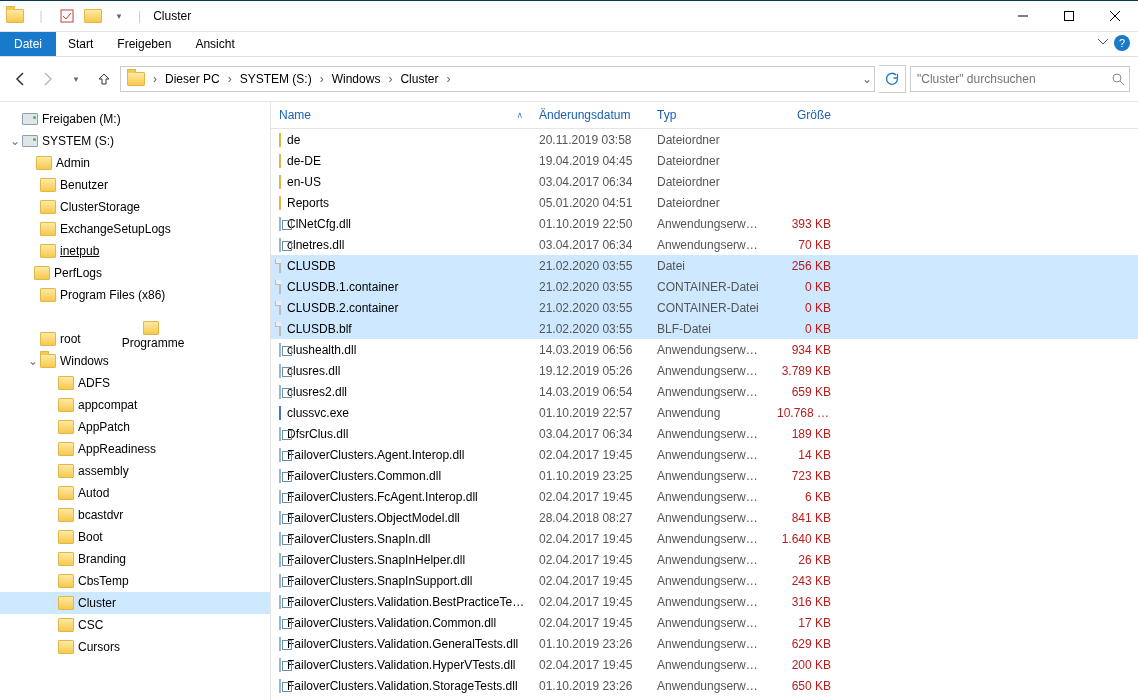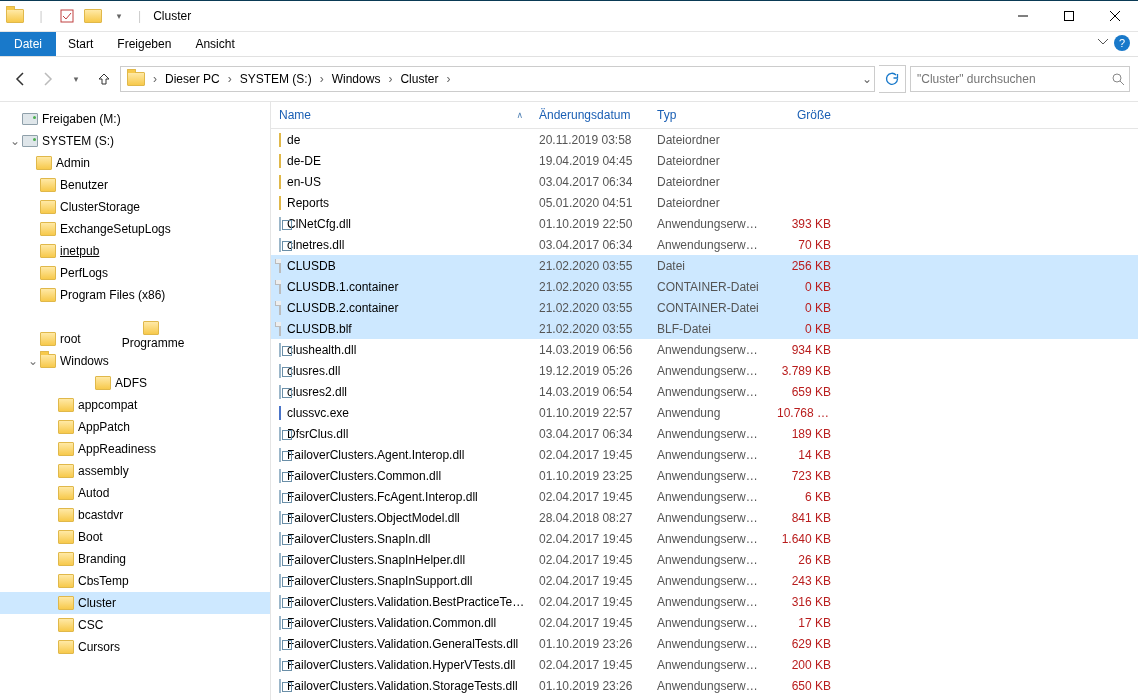--- a/index.html
+++ b/index.html
@@ -215,21 +215,21 @@
           </span>
           <span class="lbl">ExchangeSetupLogs</span>
         </div>
         <div class="node" style="padding-left: 26px; text-decoration: underline;">
           <span class="tw">›</span>
           <span class="ico">
             <span class="ico-folder"></span>
           </span>
           <span class="lbl">inetpub</span>
         </div>
-        <div class="node" style="padding-left: 26px;">
+        <div class="node" style="padding-left: 20px;">
           <span class="tw">›</span>
           <span class="ico">
             <span class="ico-folder"></span>
           </span>
           <span class="lbl">PerfLogs</span>
         </div>
         <div class="node" style="padding-left: 26px;">
           <span class="tw">›</span>
           <span class="ico">
             <span class="ico-folder"></span>
@@ -250,21 +250,21 @@
           </span>
           <span class="lbl">root</span>
         </div>
         <div class="node has-children" style="padding-left: 26px;">
           <span class="tw">⌄</span>
           <span class="ico">
             <span class="ico-folder open"></span>
           </span>
           <span class="lbl">Windows</span>
         </div>
-        <div class="node" style="padding-left: 44px; margin-left: 37px;">
+        <div class="node" style="padding-left: 44px;">
           <span class="tw">›</span>
           <span class="ico">
             <span class="ico-folder"></span>
           </span>
           <span class="lbl">ADFS</span>
         </div>
         <div class="node" style="padding-left: 44px;">
           <span class="tw">›</span>
           <span class="ico">
             <span class="ico-folder"></span>

